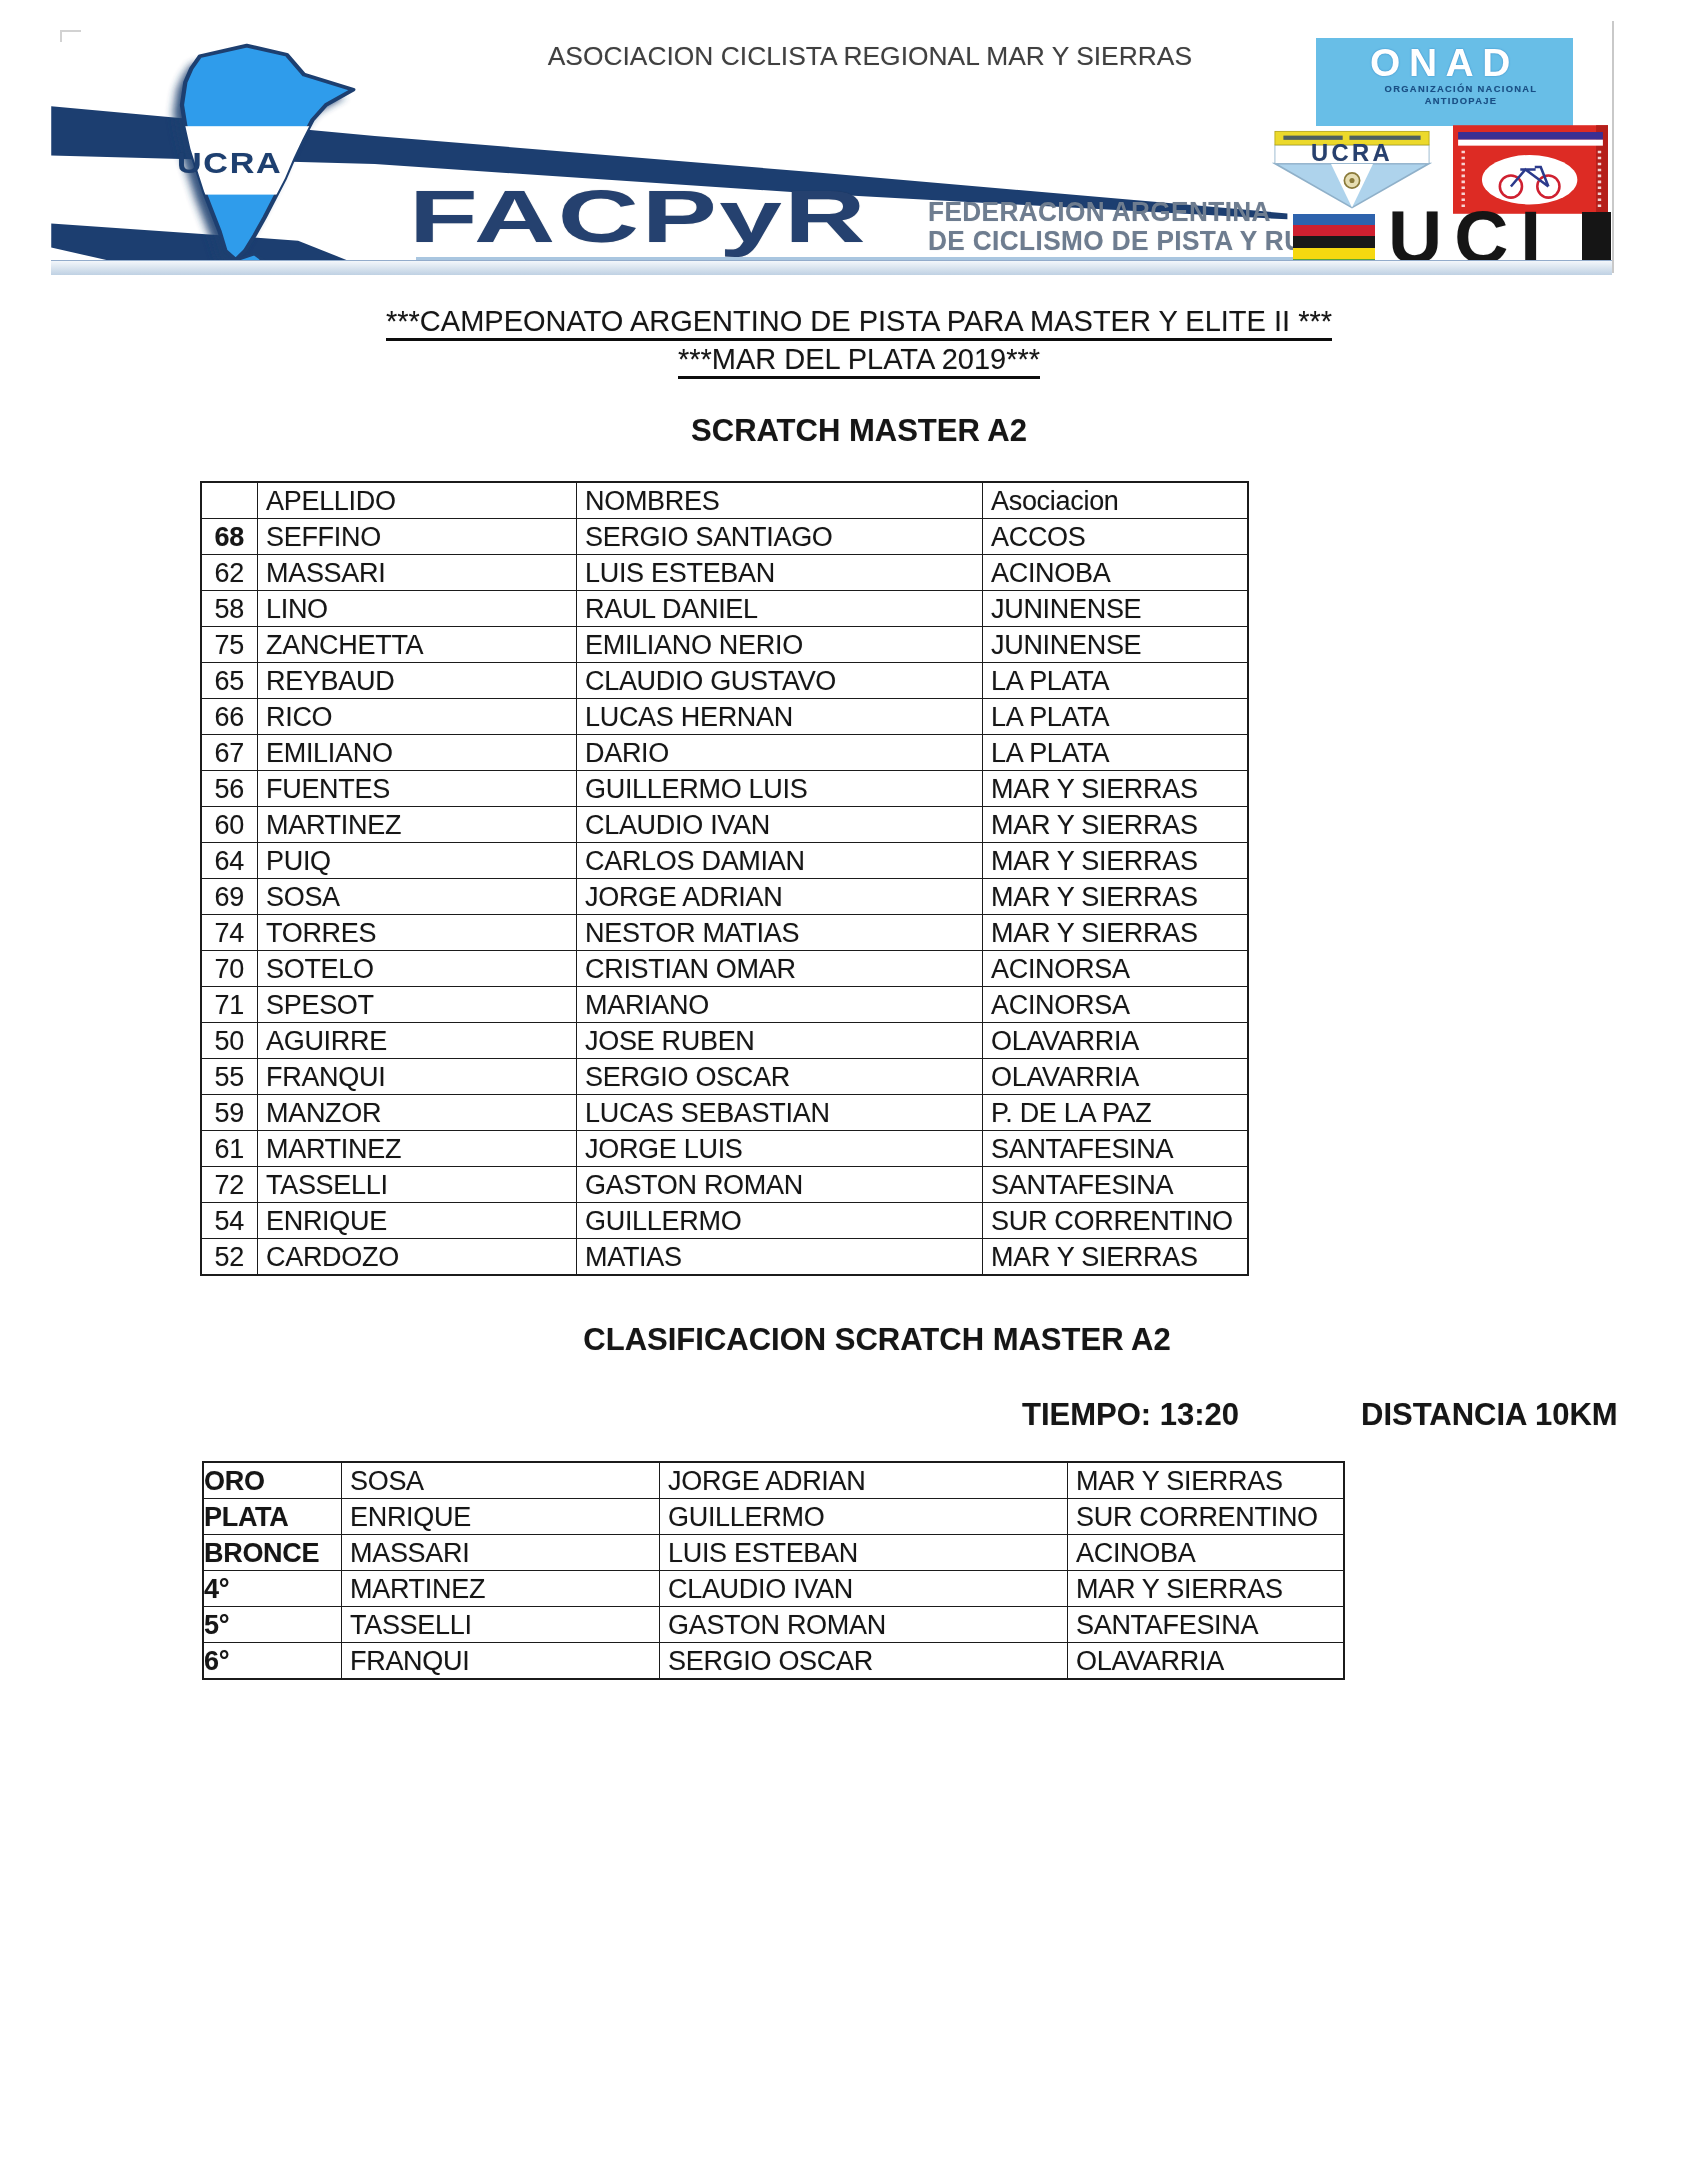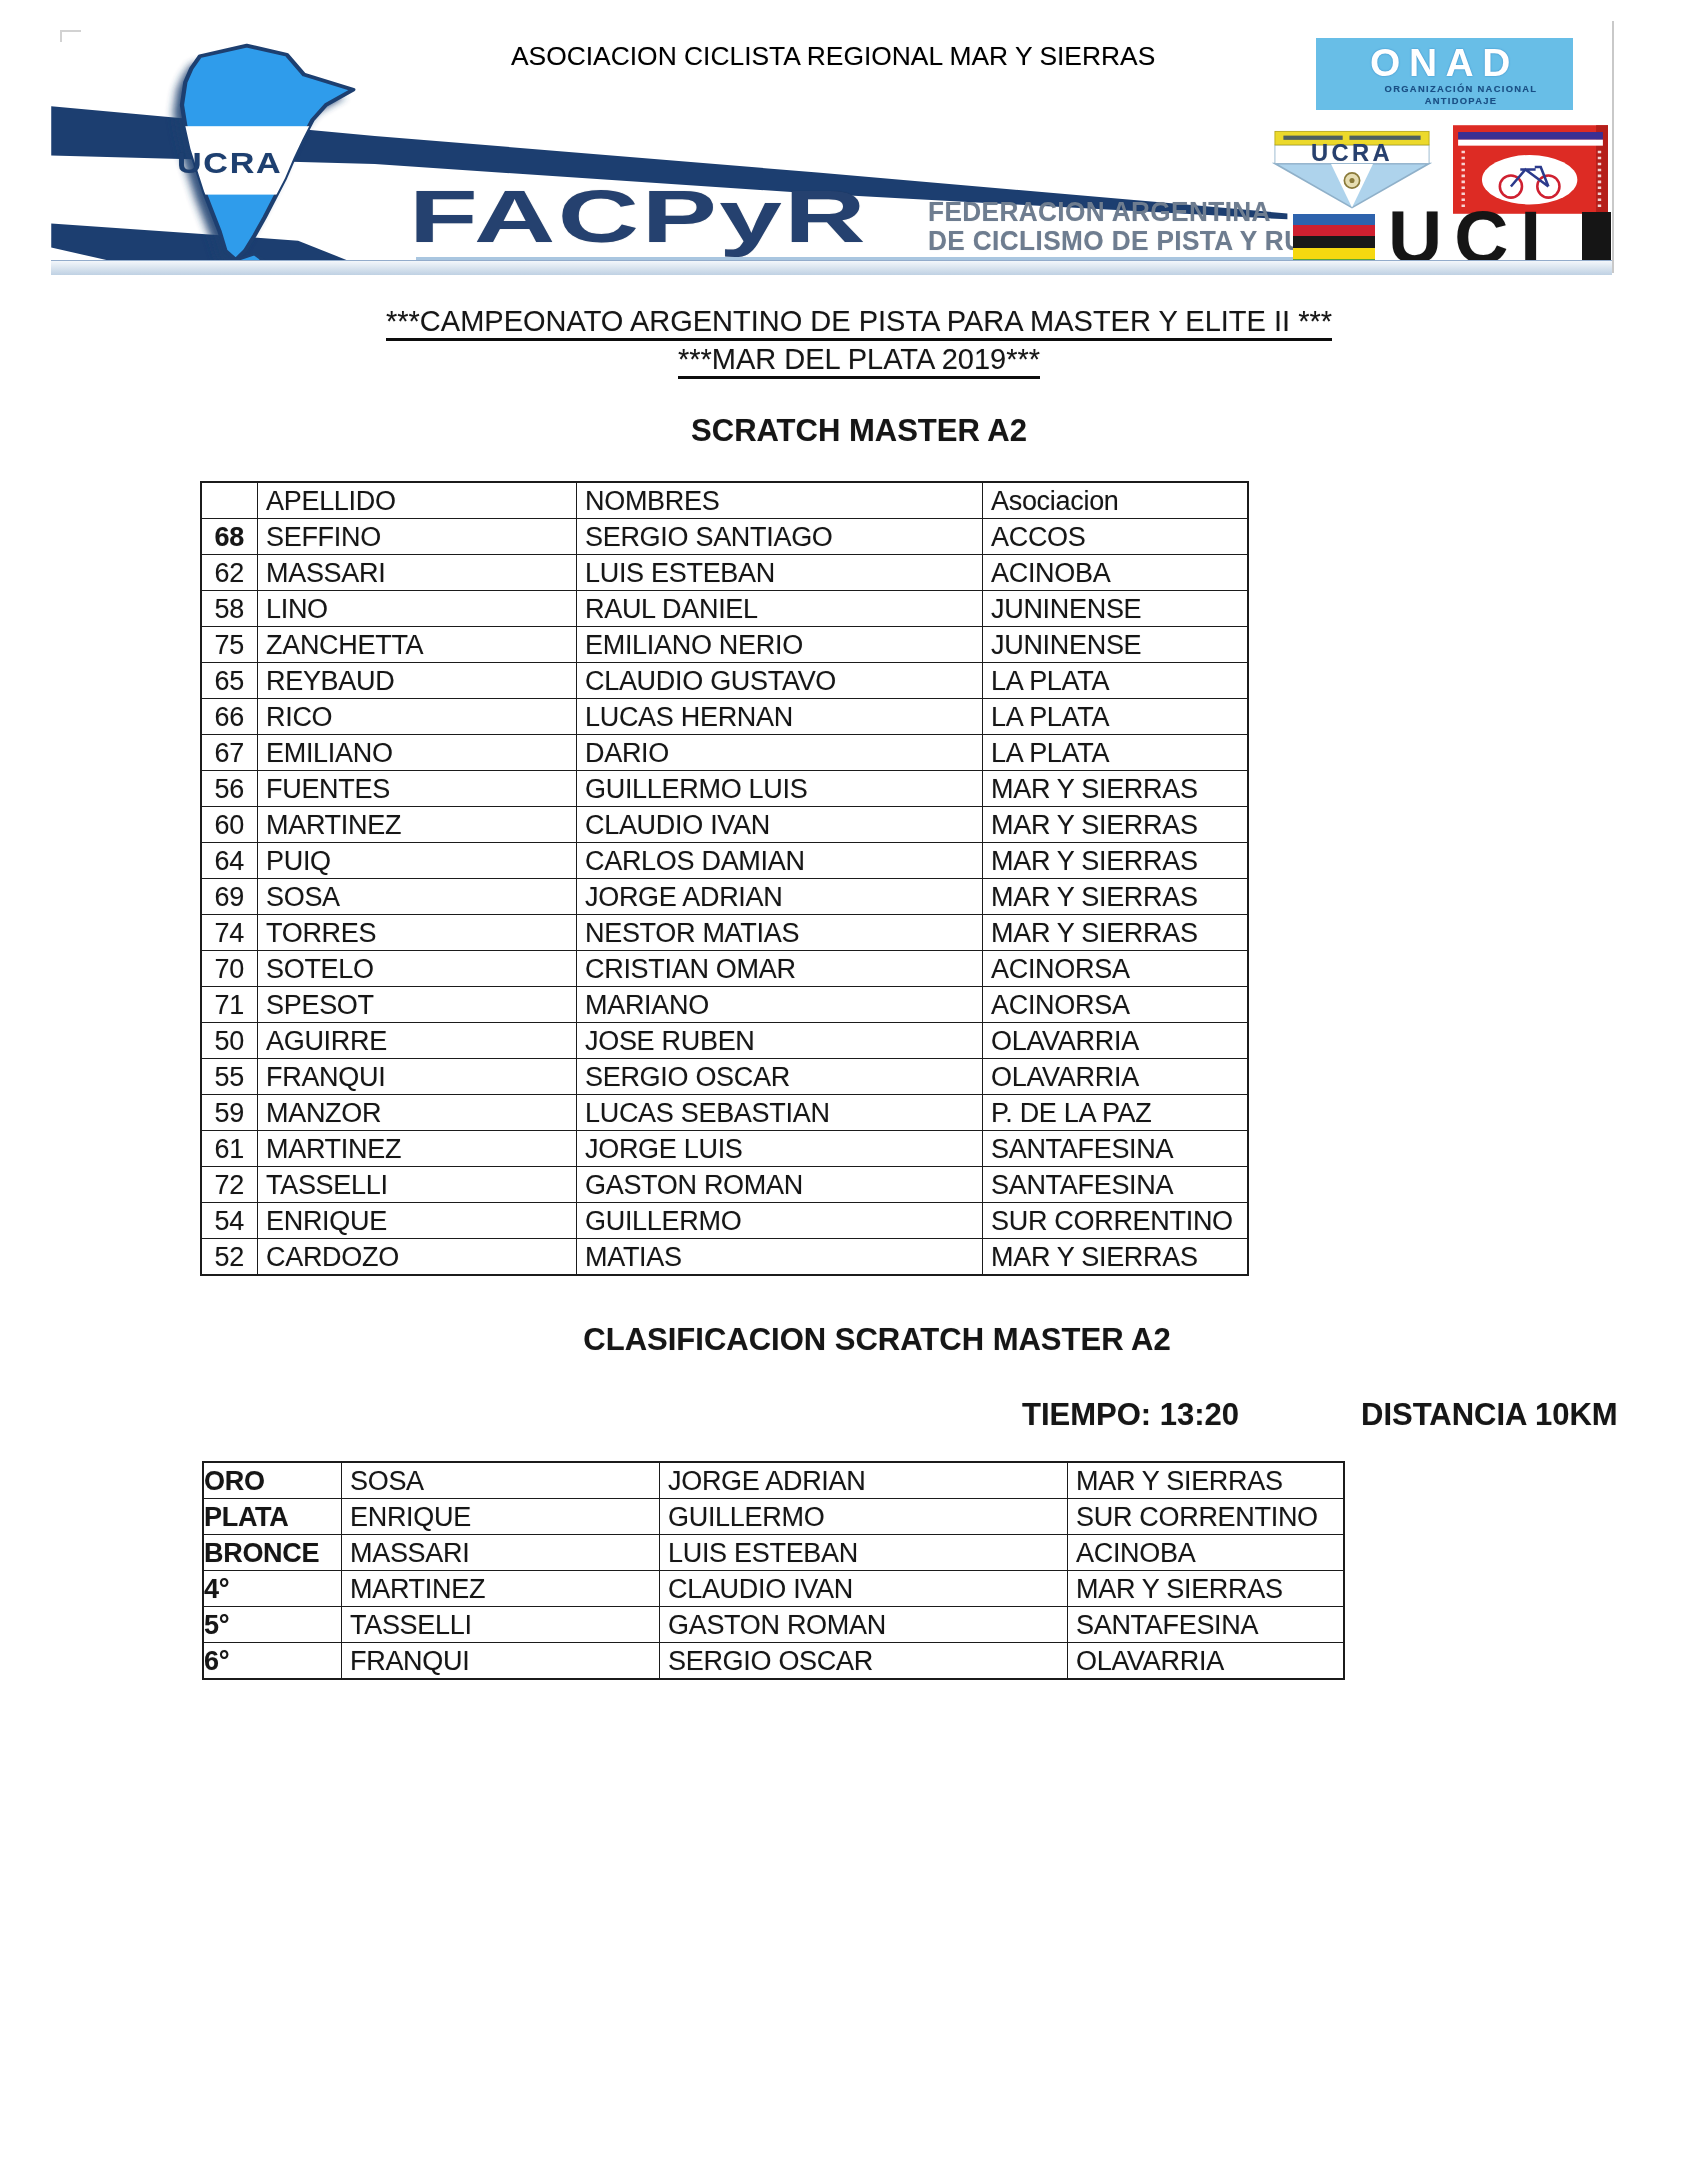--- a/index.html
+++ b/index.html
@@ -4,29 +4,29 @@
 <style>
   html,body{margin:0;padding:0;background:#fff;}
   .page{position:relative;width:1685px;height:2181px;background:#ffffff;overflow:hidden;
         font-family:"Liberation Sans", sans-serif;color:#161616;}
   
   .banner{position:absolute;left:51px;top:21px;width:1561px;height:252px;background:#fff;
           border-right:2.6px solid #c9c9c9;}
   .banner svg{position:absolute;}
   .artifact{position:absolute;left:8.5px;top:8.5px;width:19px;height:10.2px;
             border-left:2.6px solid #b5b5b5;border-top:2.6px solid #b5b5b5;opacity:.6;}
-  .assoc-title{position:absolute;left:460px;top:20.4px;width:681px;text-align:left;
-               font-size:26.4px;letter-spacing:0;color:#000000;white-space:nowrap;}
+  .assoc-title{position:absolute;left:460px;top:20.4px;width:681px;text-align:right;
+               font-size:26.4px;letter-spacing:0;color:#404040;white-space:nowrap;}
   .facpyr{position:absolute;left:358px;top:158px;font-size:75px;font-weight:bold;
           color:#25416f;letter-spacing:1.7px;transform:scaleX(1.5);transform-origin:left top;
           line-height:1;white-space:nowrap;}
   .fed{position:absolute;left:877px;top:177px;font-size:27px;font-weight:bold;color:#6e7d90;
        line-height:29px;letter-spacing:0.4px;white-space:nowrap;transform:scaleX(.97);transform-origin:left top;}
   .rule{position:absolute;left:365px;top:236px;width:886px;height:2.6px;background:#a9c6e0;}
-  .onad{position:absolute;left:1265px;top:17px;width:257px;height:72px;background:#68bee7;
+  .onad{position:absolute;left:1265px;top:17px;width:257px;height:88px;background:#68bee7;
         text-align:center;overflow:hidden;}
   .onad-title{font-size:39px;font-weight:bold;color:#ffffff;letter-spacing:8.5px;margin-top:4.3px;
               line-height:41px;text-shadow:0 0 1.7px #2a7fc0;}
   .onad-sub{font-size:9.4px;font-weight:bold;color:#184f88;letter-spacing:1.3px;line-height:12px;padding-left:33px;}
   .uci-rainbow{position:absolute;left:1242px;top:193px;width:82px;height:56px;display:flex;
                flex-direction:column;}
   .uci-rainbow span{flex:1;}
   .uci-text{position:absolute;left:1337px;top:179px;font-size:75px;font-weight:bold;
             letter-spacing:12px;color:#151515;line-height:1;white-space:nowrap;}
   .uci-sliver{position:absolute;left:1531px;top:191px;width:29px;height:56px;background:#151515;}

